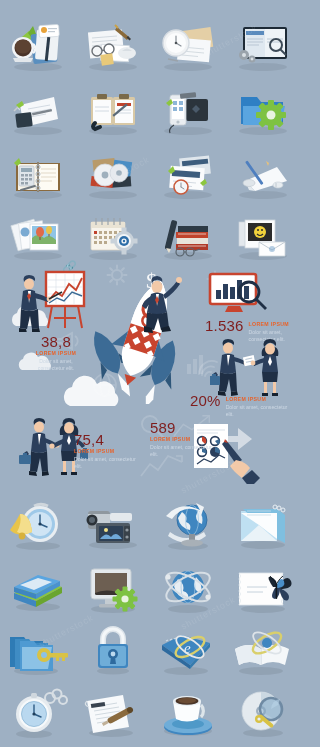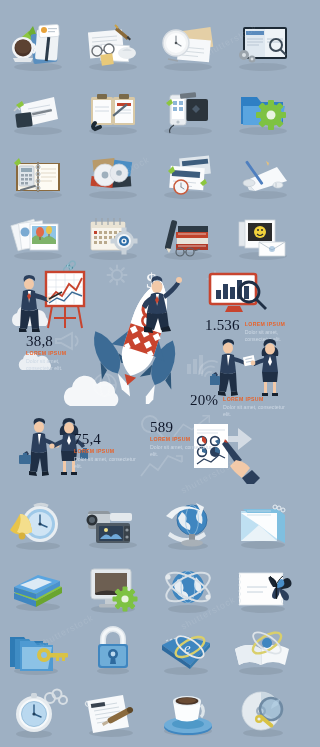--- a/index.html
+++ b/index.html
@@ -12,22 +12,22 @@
 
   
   .icon-grid{position:absolute;left:0;width:300px;display:flex;flex-wrap:wrap;}
   .tile{width:75px;height:65px;position:relative;}
   .tile svg{position:absolute;left:50%;top:50%;transform:translate(-50%,-50%);}
 
   
   .info-band{position:absolute;left:0;top:262px;width:300px;height:228px;}
   .stat{position:absolute;}
   .stat .num{
-    font-size:15px;color:#0f172a;letter-spacing:.2px;line-height:15px;
-    font-family:Liberation Serif, serif;font-weight:400;
+    font-size:15px;color:#7f1d1d;letter-spacing:.2px;line-height:15px;
+    font-family:Liberation Sans, sans-serif;font-weight:400;
   }
   .stat .cap{
     font-size:5.2px;color:#e8622a;font-weight:700;letter-spacing:.35px;
     line-height:7px;margin-top:1px;text-transform:uppercase;
   }
   .stat .body{
     font-size:5.2px;color:#cdd8e4;line-height:6.6px;margin-top:1px;
     max-width:62px;
   }
   .stat.sidecap{display:flex;align-items:flex-start;gap:5px;}
@@ -587,21 +587,21 @@
         <path d="M14 15 l1 12 2 -12z" fill="#ffffff"></path>
         <path d="M15 17 l2 3 -2 4 -2 -4z" fill="#c8442e"></path>
         <path d="M21 17 q9 2 14 6 l-1 3 q-8 -3 -14 -4z" fill="#2b3f5c"></path>
         <circle cx="35" cy="23" r="2.4" fill="#f2c9a8"></circle>
         <line x1="35" y1="23" x2="48" y2="16" stroke="#2b2b2b" stroke-width="1.6"></line>
         <path d="M7 33 q9 4 17 0 l1 19 -7 1 -2 -13 -3 13 -7 -1z" fill="#1f2f45"></path>
         <path d="M5 52 l7 1 1 4 -8 -1z" fill="#16212f"></path>
         <path d="M18 53 l7 -1 1 4 -8 1z" fill="#16212f"></path>
       </g>
     </svg>
-    <div class="stat" style="left:26px;top:72px;width:60px;">
+    <div class="stat" style="left:26px;top:72px;text-align:center;width:60px;">
       <div class="num">38,8</div>
       <div class="cap">LOREM IPSUM</div>
       <div class="body" style="margin-left:auto;margin-right:auto;">Dolor sit amet, consectetur elit.</div>
     </div>
 
     <svg style="position:absolute;left:206px;top:10px;" width="66" height="46" viewBox="0 0 66 46">
       <rect x="4" y="2" width="46" height="30" rx="2" fill="#ffffff" stroke="#c8442e" stroke-width="2.6"></rect>
       <g fill="#2b3f5c">
           <rect x="10" y="18" width="5" height="9"></rect>
           <rect x="17" y="12" width="5" height="15"></rect>

